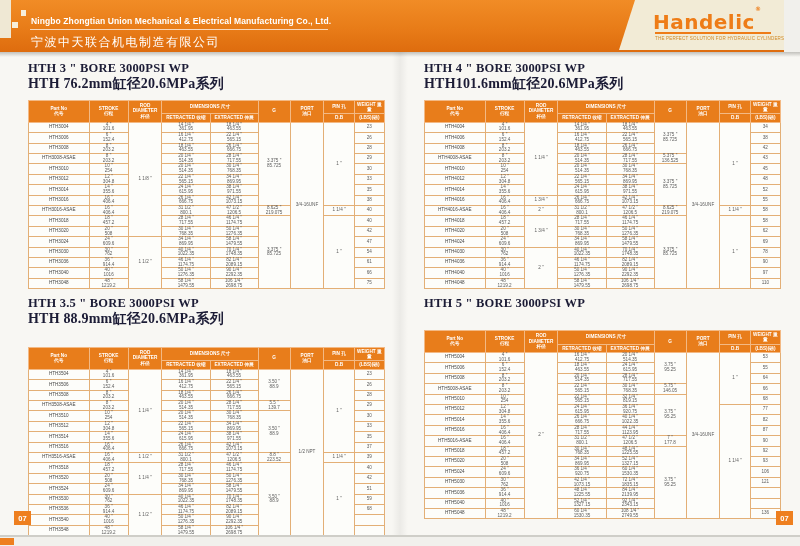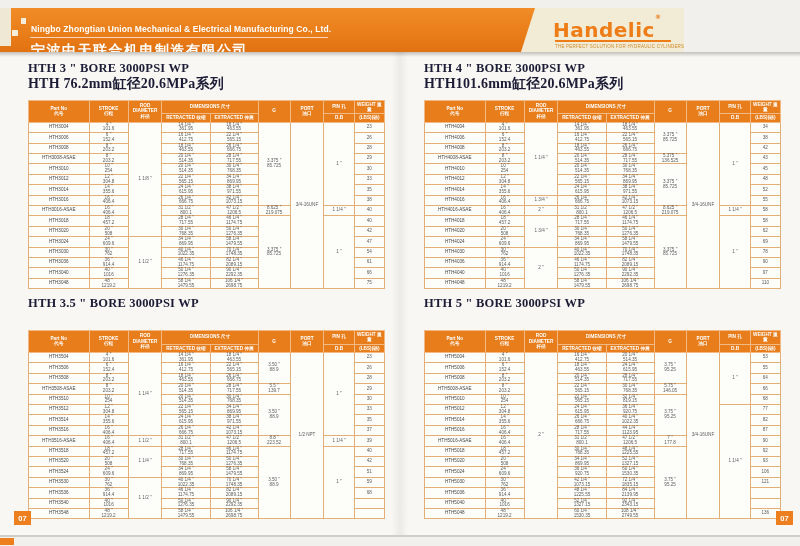--- a/index.html
+++ b/index.html
@@ -1,27 +1,27 @@
 <!DOCTYPE html>
 <html><head>
 <meta charset="utf-8">
 <style>
   html,body{margin:0;padding:0}
   body{width:800px;height:546px;position:relative;overflow:hidden;background:#f1f0ec;font-family:"Liberation Sans",sans-serif}
   
-  .header{position:absolute;top:8px;left:0;width:684px;height:52px;background:linear-gradient(180deg,#f18c26 0%,#e87c18 55%,#de6c0e 100%)}
+  .header{position:absolute;top:0;left:0;width:784px;height:52px;background:linear-gradient(180deg,#f18c26 0%,#e87c18 55%,#de6c0e 100%)}
   .header-shadow{position:absolute;top:52px;left:0;width:800px;height:5px;background:linear-gradient(180deg,#c2c1bc,rgba(194,193,188,0))}
   .content-bg{position:absolute;top:52px;left:0;width:800px;height:484px;background:#f8f7f3}
   .gutter{position:absolute;left:392px;top:52px;width:16px;height:484px;background:linear-gradient(90deg,rgba(0,0,0,0),rgba(0,0,0,.05),rgba(0,0,0,0))}
   .spine{position:absolute;top:0;left:0;width:11px;height:38px;background:#efe8d4}
   .sq1{position:absolute;left:21px;top:10px;width:5px;height:6px;background:#f6eedb}
   .sq2{position:absolute;left:12px;top:22px;width:6px;height:6px;background:#f6eedb}
   .company-en{position:absolute;left:31px;top:16px;color:#fff;font-weight:bold;font-size:8.5px;letter-spacing:.1px;white-space:nowrap}
   .company-rule{position:absolute;left:30px;top:29px;width:298px;height:1px;background:rgba(255,255,255,.7)}
-  .company-cn{position:absolute;left:31px;top:34px;color:#fff;font-weight:bold;font-size:14px;letter-spacing:1.5px;white-space:nowrap}
+  .company-cn{position:absolute;left:31px;top:34px;color:#fff;font-weight:normal;font-size:12px;letter-spacing:1.5px;white-space:nowrap}
   .logo-panel{position:absolute;right:0;top:0;width:165px;height:50px;background:#f2ebd6;clip-path:polygon(16px 0,100% 0,100% 100%,0 100%)}
   .brand{position:absolute;left:34px;top:5px;font-family:"DejaVu Sans",sans-serif;font-weight:bold;font-size:20px;color:#ee7c17;letter-spacing:.5px}
   .brand sup{font-size:6px;vertical-align:18px}
   .brand-rule{position:absolute;left:36px;top:32px;width:116px;height:2px;background:#ee7c17}
   .tagline{position:absolute;left:36px;top:36px;font-size:4.5px;color:#cf8a26;letter-spacing:.2px;white-space:nowrap}
   
   .panel{position:absolute;width:360px}
   .t-en{font-family:"Liberation Serif",serif;font-weight:bold;font-size:12.5px;color:#1c1c36;letter-spacing:.2px;line-height:1.1}
   .t-cn{font-family:"Liberation Serif",serif;font-weight:bold;font-size:14px;color:#1c1c36;letter-spacing:.2px;line-height:1.2}
   .tbl{margin-top:7px}
@@ -380,20 +380,21 @@
             <td data-name="extracted-cell">106 1/4 "<br>2698.75</td>
             <td data-name="weight-cell">110</td>
           </tr>
         </tbody>
       </table>
     </div>
 </div>
 
 <div class="panel panel-b" style="left:28px;top:297px" data-name="section-bore-3-5in">
   <div class="t-en" data-name="section-title-en">HTH 3.5 " BORE 3000PSI WP</div>
+  <div class="t-cn" data-name="section-title-cn">HTH 88.9mm缸径20.6MPa系列</div>
   <div class="tbl" data-name="spec-table-container">
       <table data-name="spec-table">
         <colgroup>
           <col style="width: 17%;">
           <col style="width: 11%;">
           <col style="width: 9.5%;">
           <col style="width: 13.5%;">
           <col style="width: 13.5%;">
           <col style="width: 9%;">
           <col style="width: 9.5%;">

